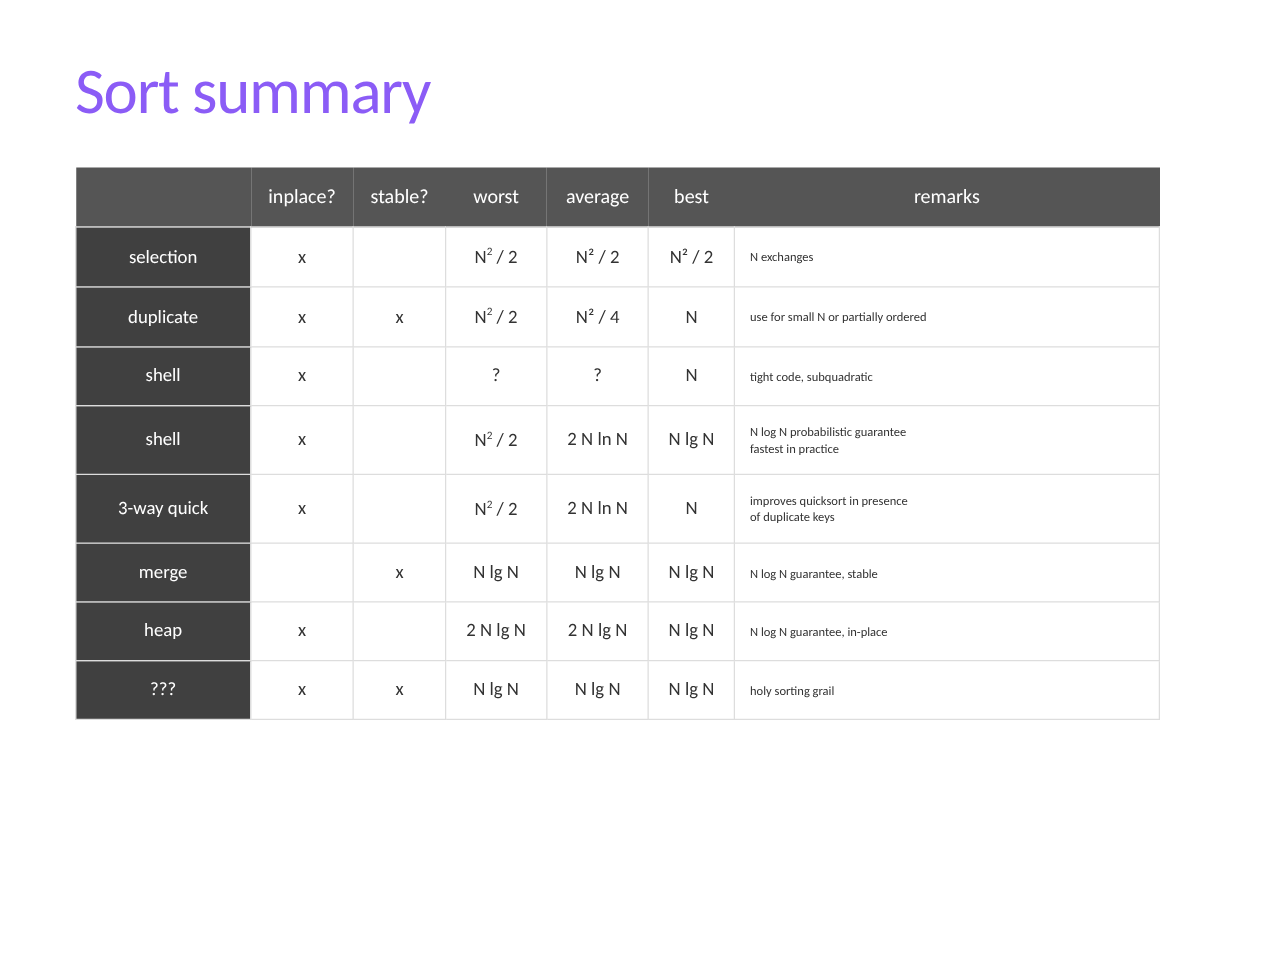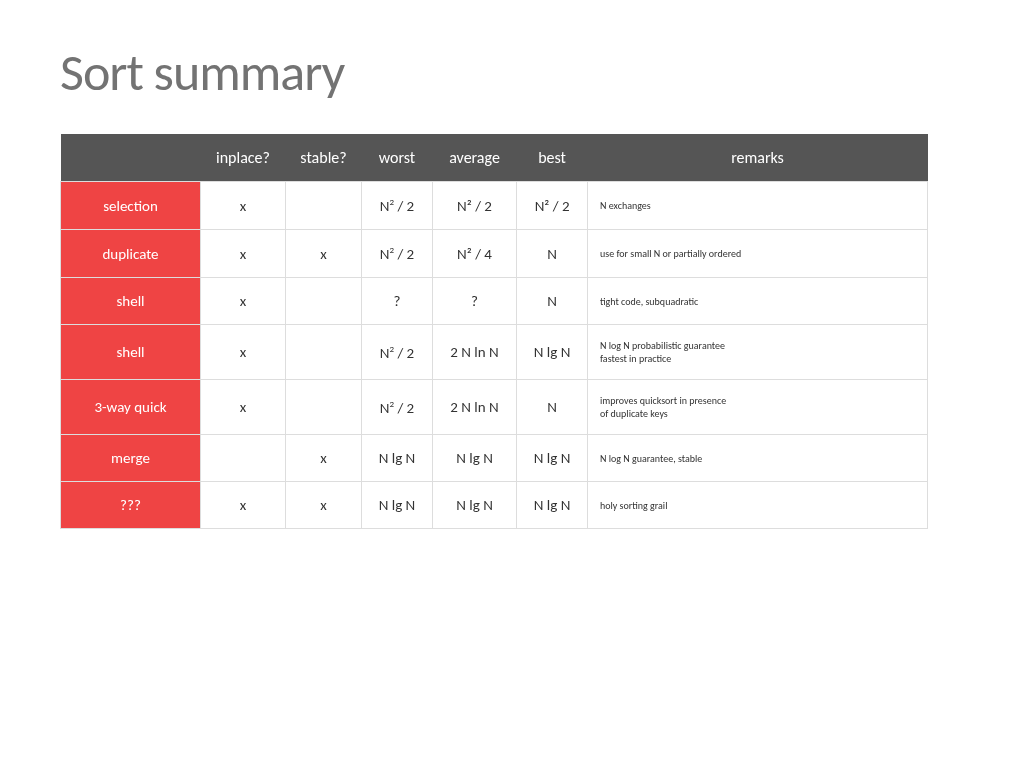--- a/index.html
+++ b/index.html
@@ -4,21 +4,21 @@
   <style>
     * { box-sizing: border-box; margin: 0; padding: 0; }
     body {
       background: #ffffff;
       font-family: 'Gill Sans', 'Gill Sans MT', Calibri, 'Trebuchet MS', sans-serif;
       padding: 40px 60px;
     }
     h1 {
       font-size: 52px;
       font-weight: 300;
-      color: #737373;
+      color: #8b5cf6;
       margin-bottom: 30px;
       letter-spacing: -1px;
     }
     table {
       border-collapse: collapse;
       width: 868px;
     }
     thead tr th {
       background-color: #555555;
       color: #ffffff;
@@ -32,21 +32,21 @@
     }
     tbody tr td {
       border: 1px solid #dddddd;
       padding: 14px 12px;
       font-size: 15px;
       text-align: center;
       color: #333;
       background: #ffffff;
     }
     tbody tr td:first-child {
-      background-color: #ef4444;
+      background-color: #404040;
       color: #ffffff;
       font-weight: 400;
       text-align: center;
       font-size: 15px;
       width: 140px;
       margin-left: 24px;
     }
     tbody tr td:last-child {
       text-align: left;
       font-size: 10px;
@@ -122,20 +122,29 @@
       <tr>
         <td>merge</td>
         <td></td>
         <td>x</td>
         <td>N lg N</td>
         <td>N lg N</td>
         <td>N lg N</td>
         <td>N log N  guarantee, stable</td>
       </tr>
       <tr>
+        <td>heap</td>
+        <td>x</td>
+        <td></td>
+        <td>2 N lg N</td>
+        <td>2 N lg N</td>
+        <td>N lg N</td>
+        <td>N log N  guarantee, in-place</td>
+      </tr>
+      <tr>
         <td>???</td>
         <td>x</td>
         <td>x</td>
         <td>N lg N</td>
         <td>N lg N</td>
         <td>N lg N</td>
         <td>holy sorting grail</td>
       </tr>
     </tbody>
 </table>

